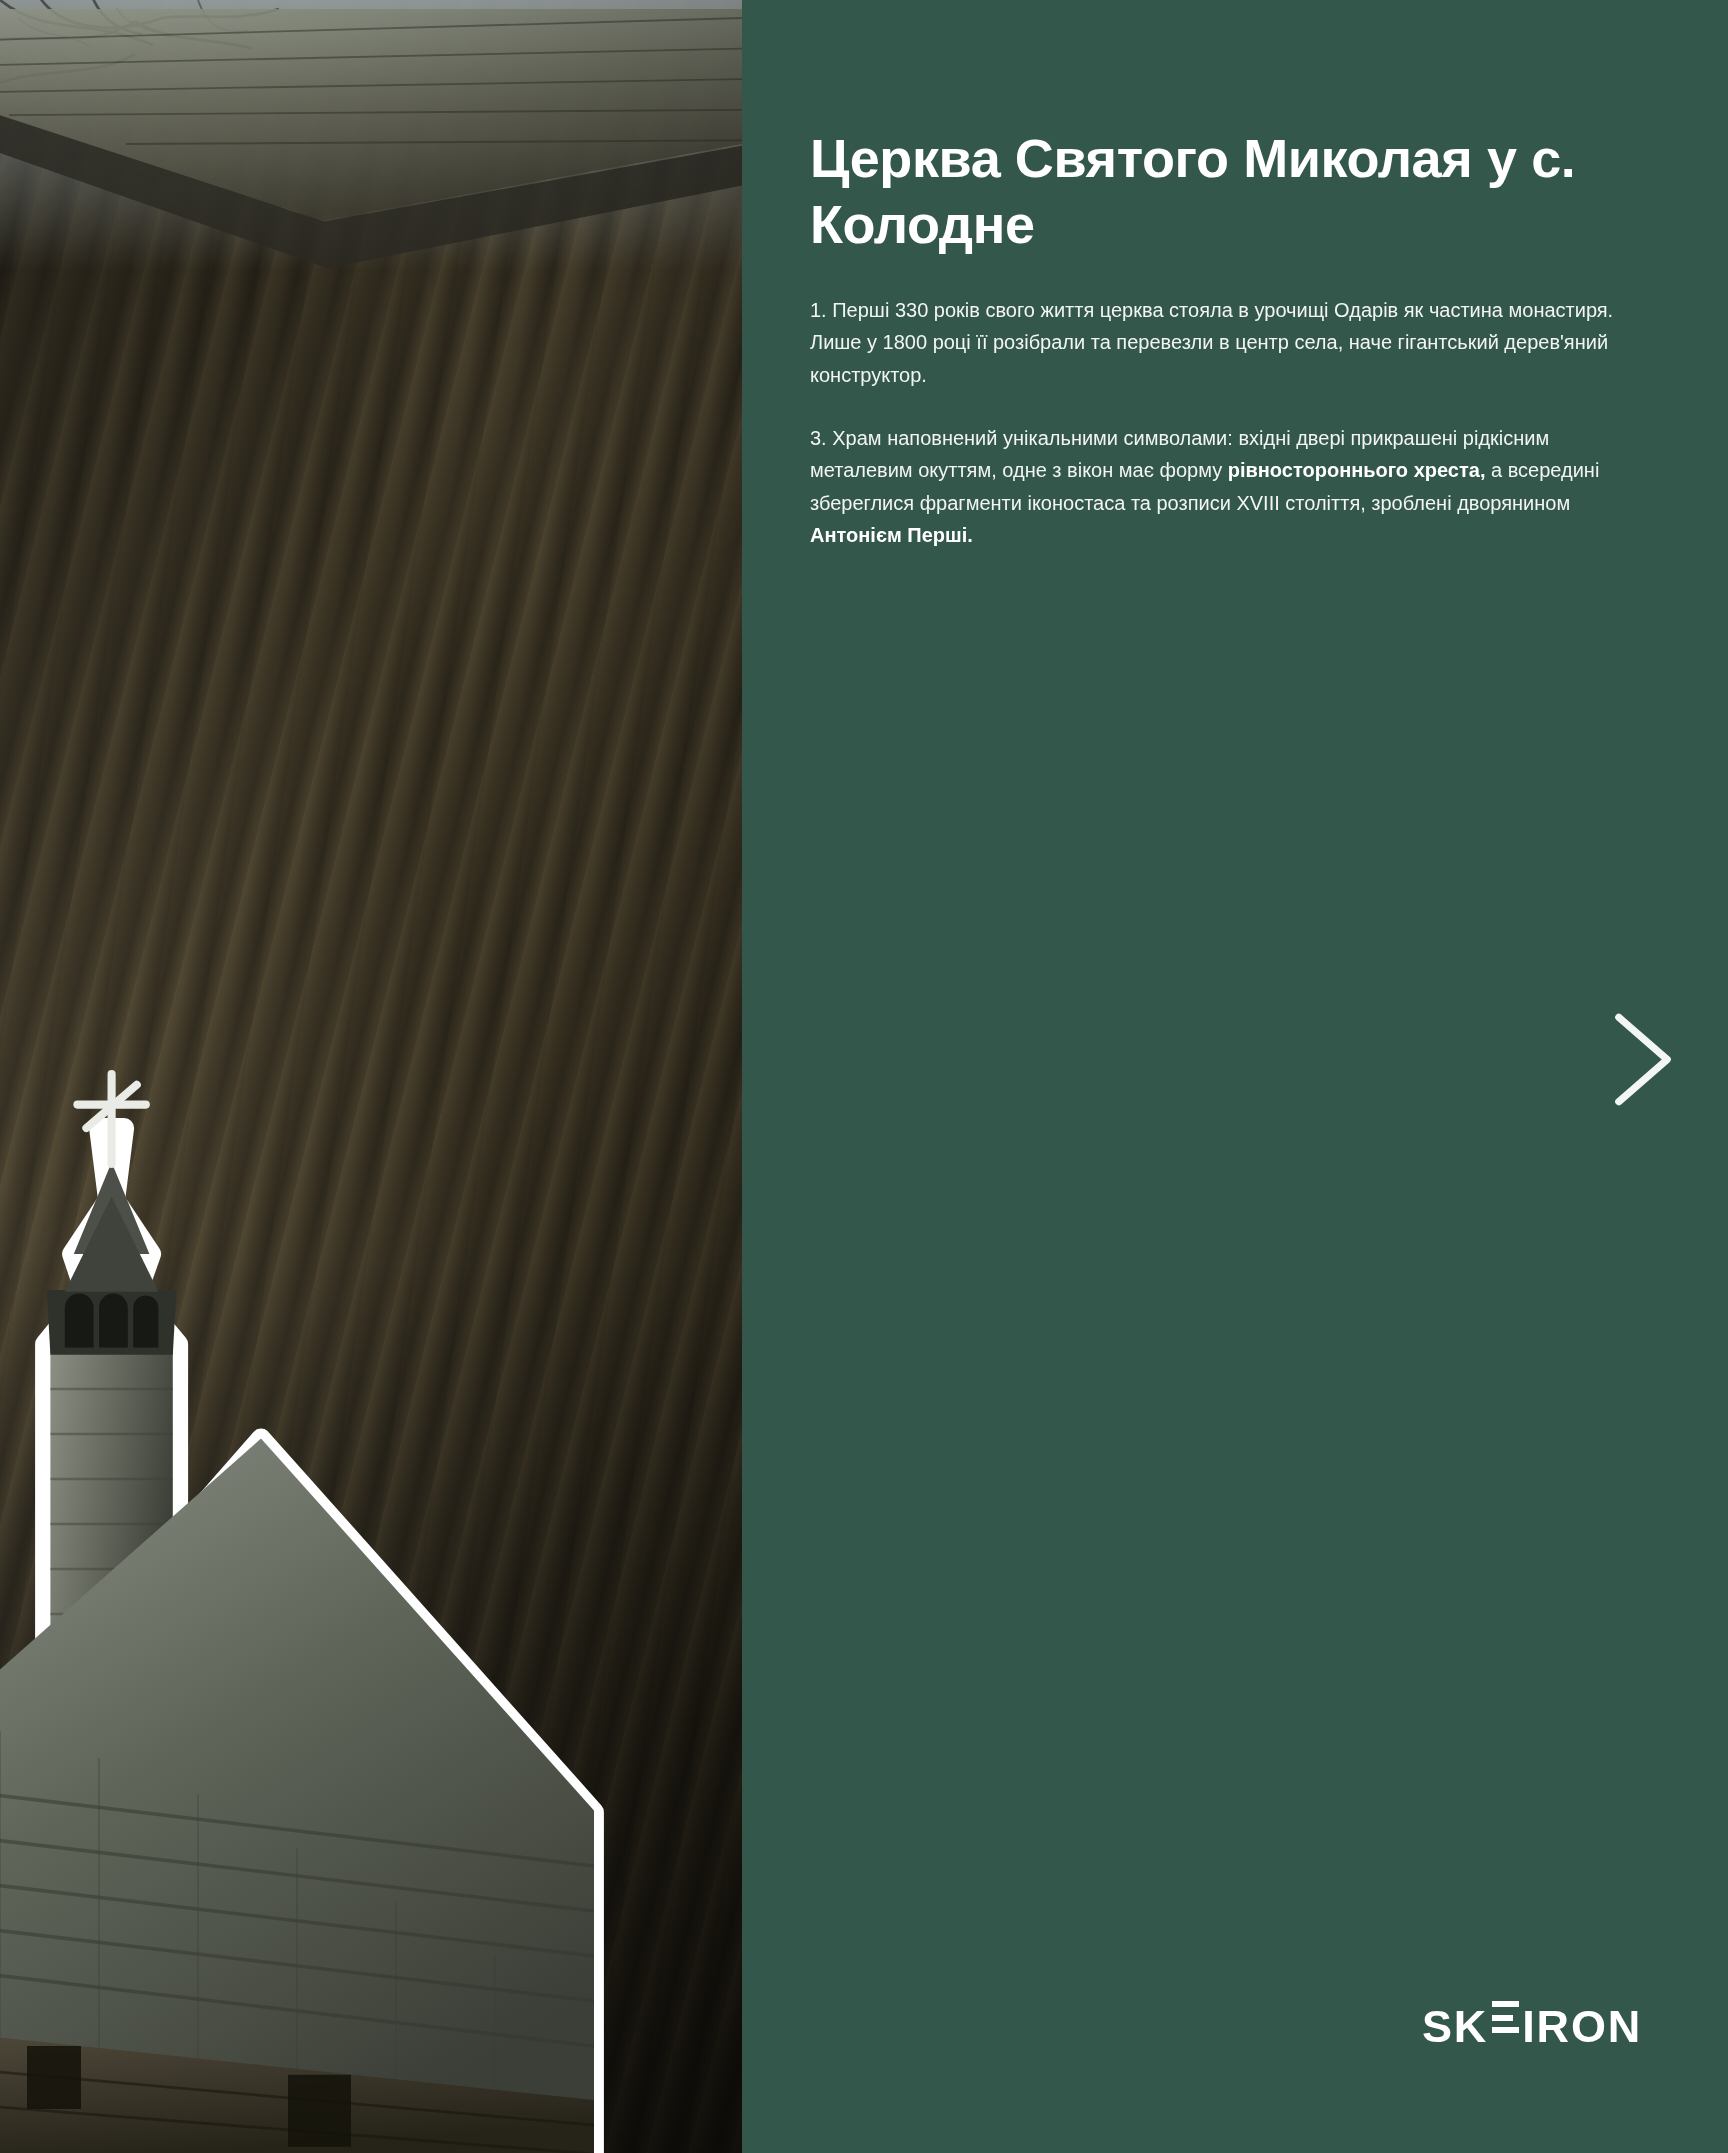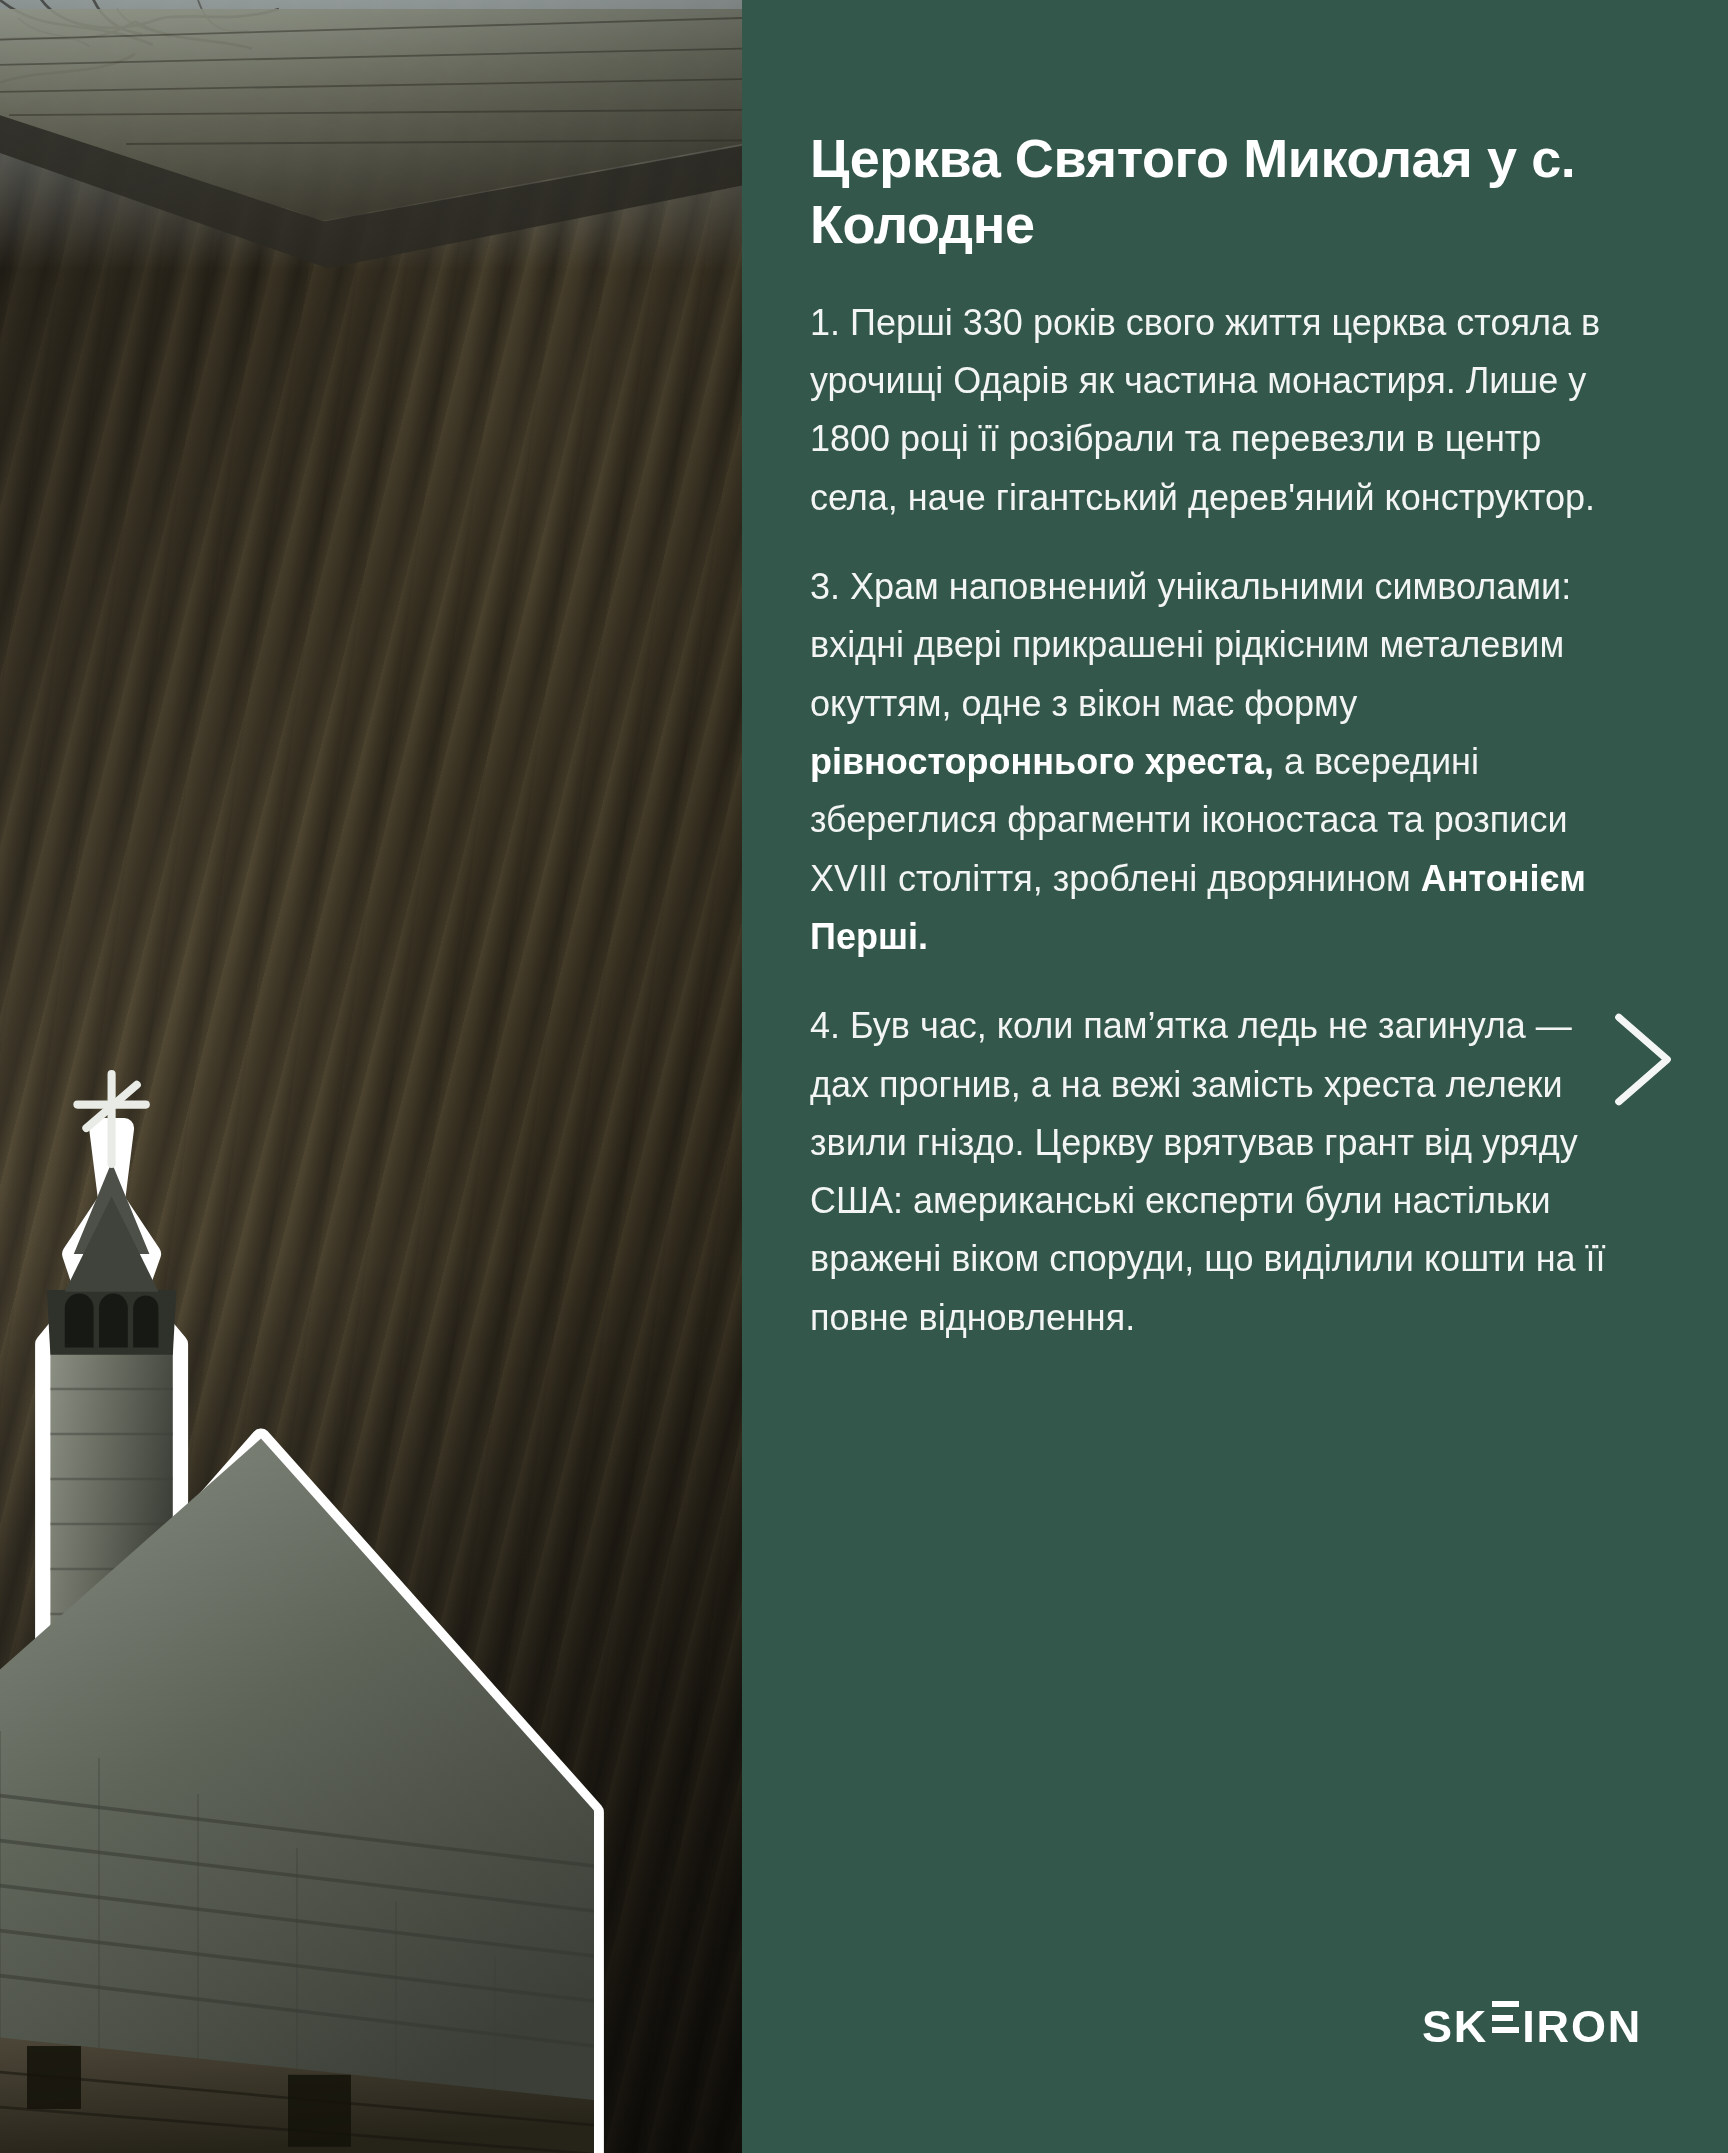--- a/index.html
+++ b/index.html
@@ -97,21 +97,21 @@
   .headline {
     font-size: 54px;
     line-height: 1.22;
     font-weight: 700;
     letter-spacing: -0.4px;
     margin-bottom: 36px;
     max-width: 864px;
   }
 
   .para {
-    font-size: 36px;
+    font-size: 20px;
     line-height: 1.62;
     font-weight: 400;
     margin-bottom: 31px;
     max-width: 846px;
     color: #f2f5f3;
   }
   .para b { font-weight: 700; color: #ffffff; }
 
   .next-arrow {
     position: absolute;
@@ -281,21 +281,20 @@
         <rect x="360" y="1612" width="70" height="80" fill="#141309" opacity="0.85"></rect>
       </g>
     </svg>
   </div>
 
   <div class="text-panel">
     <h1 class="headline">Церква Святого Миколая у с. Колодне</h1>
 
     <p class="para">1. Перші 330 років свого життя церква стояла в урочищі Одарів як частина монастиря. Лише у 1800 році її розібрали та перевезли в центр села, наче гігантський дерев'яний конструктор.</p>
     <p class="para">3. Храм наповнений унікальними символами: вхідні двері прикрашені рідкісним металевим окуттям, одне з вікон має форму <b>рівностороннього хреста,</b> а всередині збереглися фрагменти іконостаса та розписи XVIII століття, зроблені дворянином <b>Антонієм Перші.</b></p>
-    <p class="para">4. Був час, коли пам’ятка ледь не загинула — дах прогнив, а на вежі замість хреста лелеки звили гніздо. Церкву врятував грант від уряду США: американські експерти були настільки вражені віком споруди, що виділили кошти на її повне відновлення.</p>
 
     <svg class="next-arrow" viewBox="0 0 78 110">
       <path d="M12 8 L66 55 L12 102" fill="none" stroke="#ffffff" stroke-width="8" stroke-linecap="round" stroke-linejoin="round"></path>
     </svg>
 
     <div class="brand">
       <span>SK</span>
       <span class="e-glyph">
           <i></i>
           <i></i>

